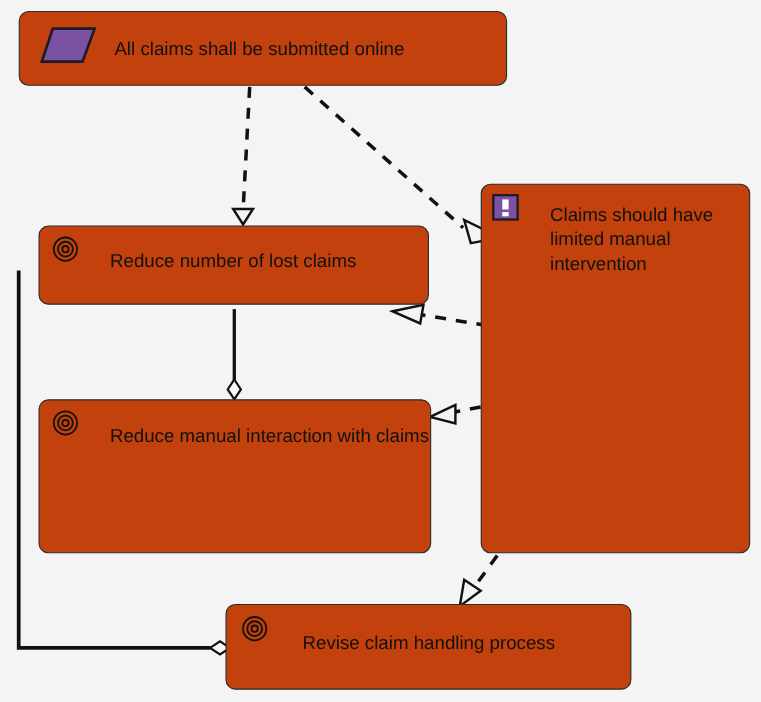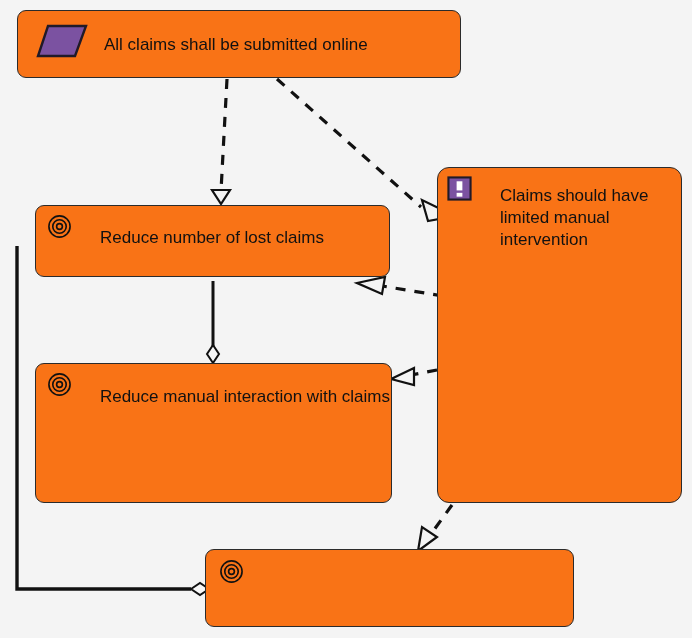--- a/index.html
+++ b/index.html
@@ -28,21 +28,21 @@
     position: absolute;
     left: 0;
     top: 0;
     width: 692px;
     height: 638px;
     pointer-events: none;
   }
   .node {
     position: absolute;
     box-sizing: border-box;
-    background: #f97316;
+    background: #c2410c;
     border: 1.6px solid #2b2b2b;
     border-radius: 9px;
   }
   .node-label {
     position: absolute;
     font-size: 17px;
     line-height: 22px;
     color: #111111;
     white-space: pre-wrap;
   }
@@ -103,21 +103,21 @@
     </g>
   </svg>
 
   <div class="node" style="left:17px; top:10px; width:444px; height:68px;">
     <svg class="node-icon req-icon" viewBox="0 0 52 34">
       <polygon points="12,2 50,2 39,32 2,32" fill="#7B52A1" stroke="#201a28" stroke-width="2.4"></polygon>
     </svg>
     <div class="node-label" style="left:86px; top:23px; width:360px;">All claims shall be submitted online</div>
   </div>
 
-  <div class="node" style="left:437px; top:167px; width:245px; height:336px;border-radius:12px;">
+  <div class="node" style="left:437px; top:167px; width:245px; height:336px;">
     <svg class="node-icon" viewBox="0 0 26 26" style="left:9px; top:8px; width:25px; height:25px;">
       <rect x="1.5" y="1.5" width="23" height="23" fill="#7B52A1" stroke="#201a28" stroke-width="2.2"></rect>
       <rect x="10" y="5.5" width="6" height="9.5" fill="#ffffff"></rect>
       <rect x="10" y="17.5" width="6" height="4" fill="#ffffff"></rect>
     </svg>
     <div class="node-label" style="left:62px; top:17px; width:178px;">Claims should have limited manual intervention</div>
   </div>
 
   <div class="node" style="left:35px; top:205px; width:355px; height:72px;">
     <svg class="node-icon" viewBox="0 0 26 26" style="left:11px; top:8px; width:25px; height:25px;">
@@ -136,15 +136,16 @@
     </svg>
     <div class="node-label" style="left:59px; top:22px; width:295px;">Reduce manual interaction with claims</div>
   </div>
 
   <div class="node" style="left:205px; top:549px; width:369px; height:78px;">
     <svg class="node-icon" viewBox="0 0 26 26" style="left:13px; top:9px; width:25px; height:25px;">
       <circle cx="13" cy="13" r="11" fill="none" stroke="#111111" stroke-width="1.7"></circle>
       <circle cx="13" cy="13" r="7" fill="none" stroke="#111111" stroke-width="1.7"></circle>
       <circle cx="13" cy="13" r="3" fill="none" stroke="#111111" stroke-width="1.7"></circle>
     </svg>
+    <div class="node-label" style="left:69px; top:24px; width:290px;">Revise claim handling process</div>
   </div>
 
 </div>
 
 </body></html>

